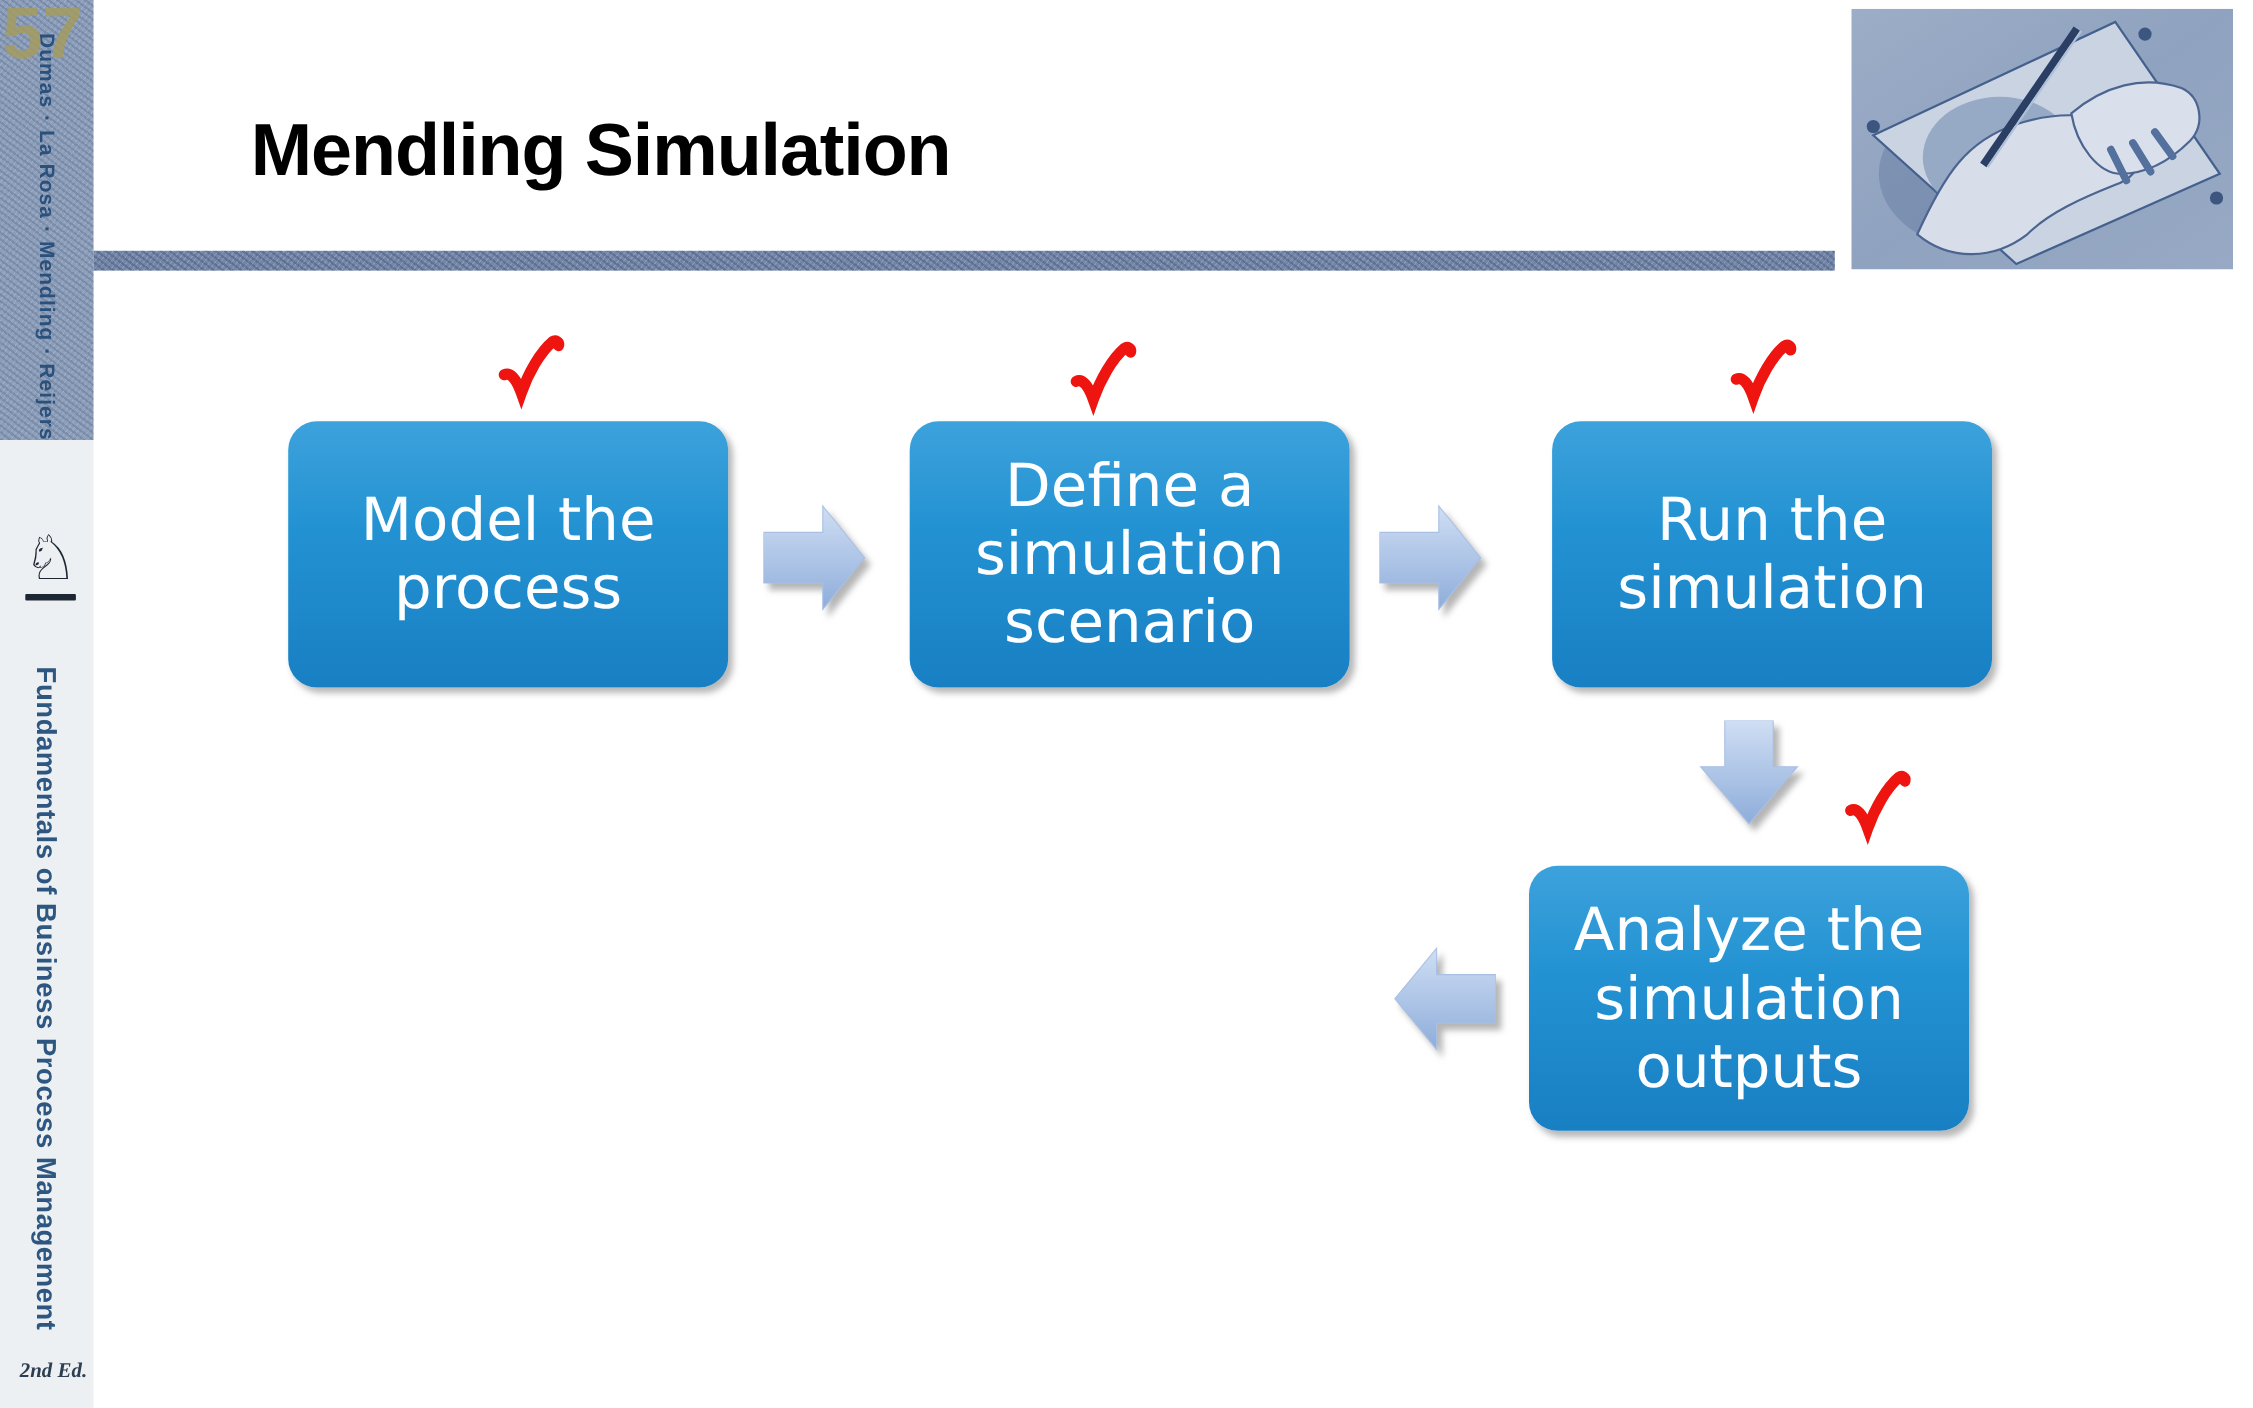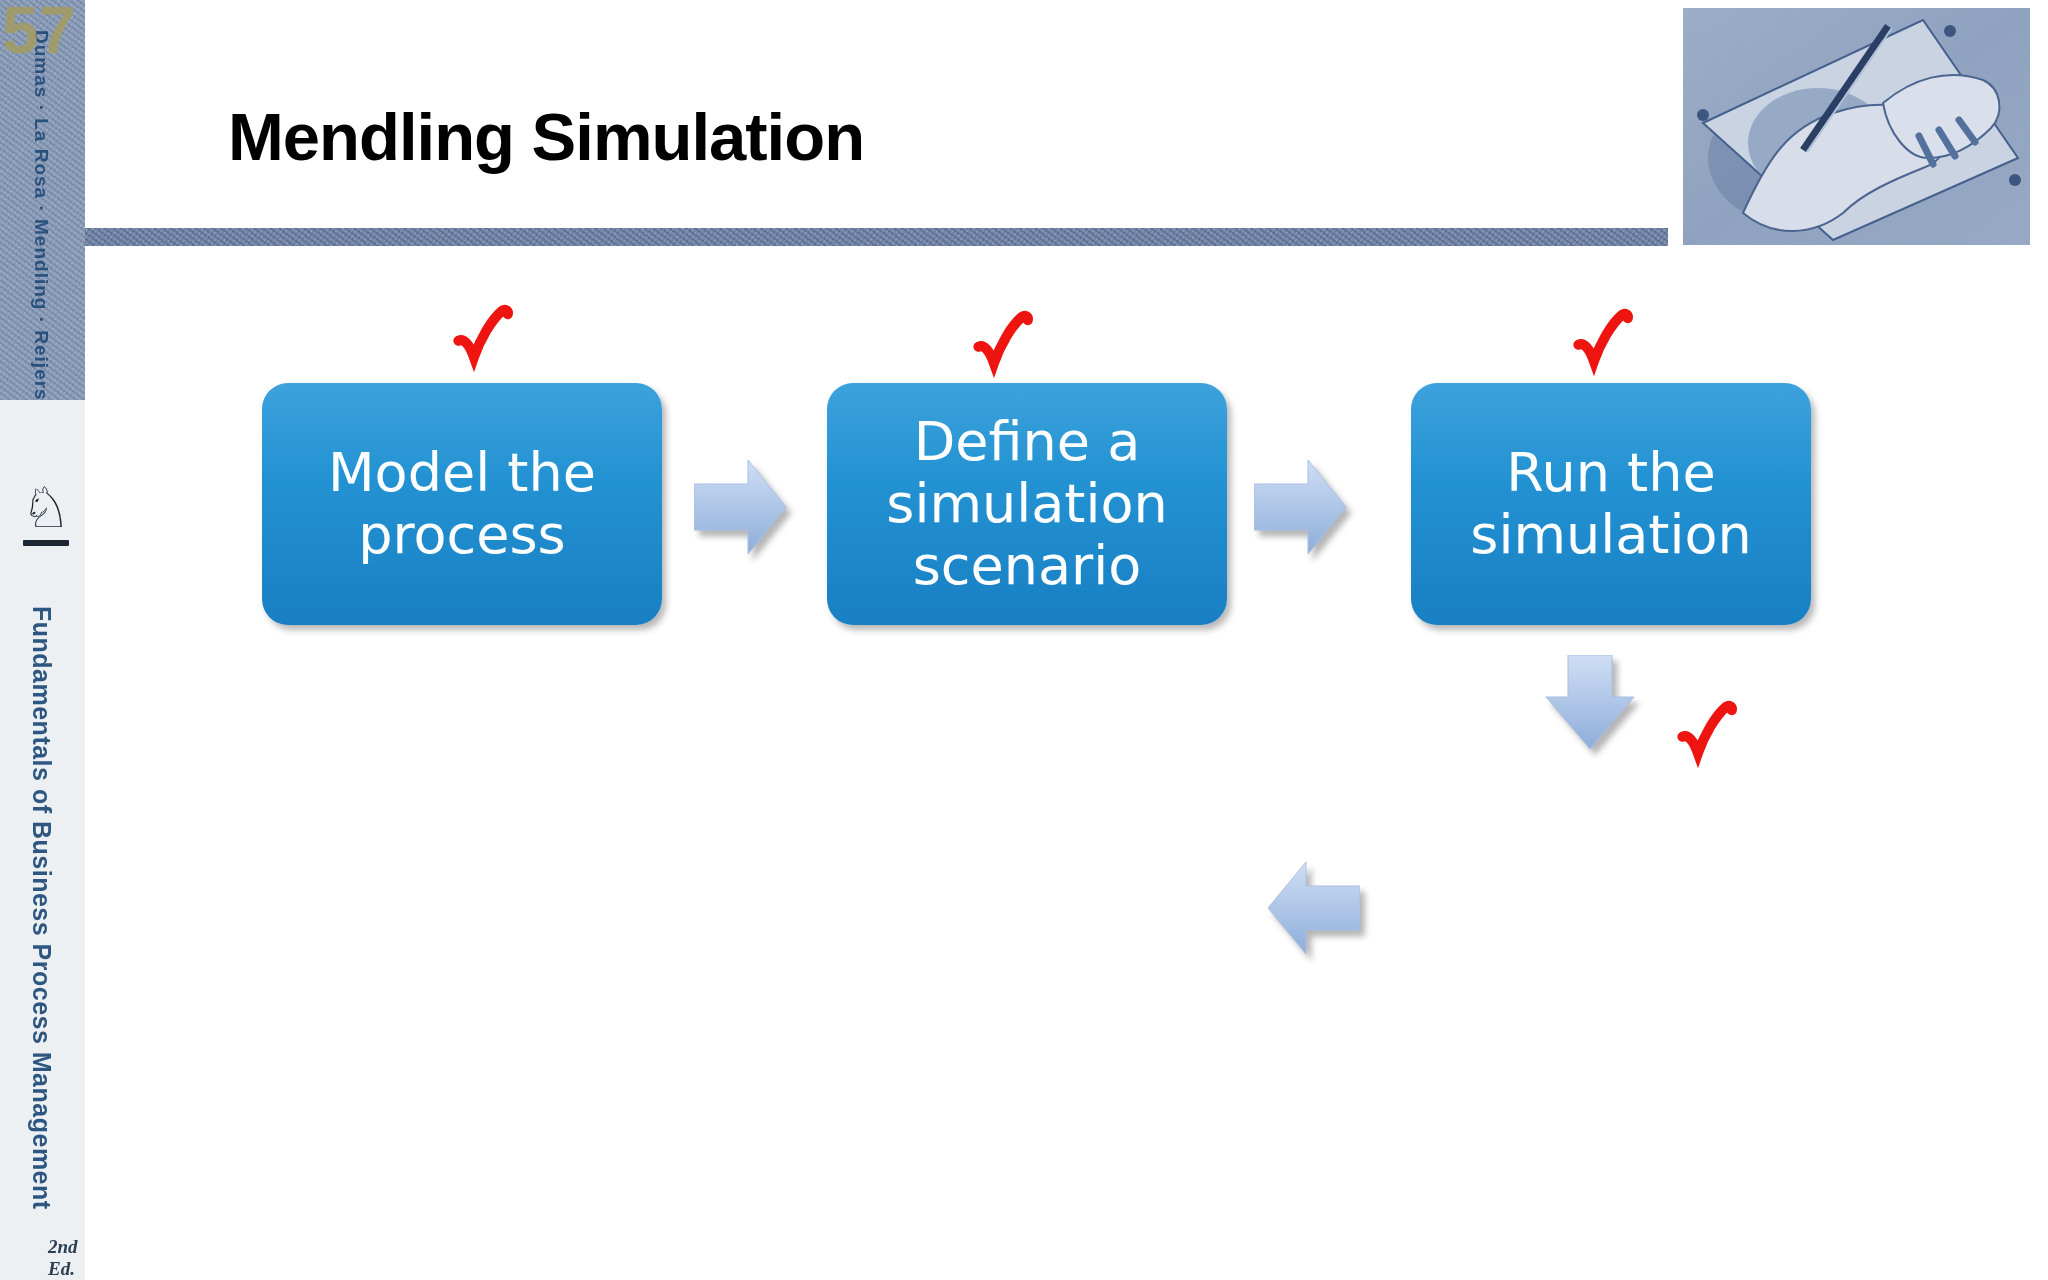--- a/index.html
+++ b/index.html
@@ -44,21 +44,20 @@
     writing-mode:vertical-rl;
     font-family:"Liberation Sans", sans-serif;
     font-size:25px; font-weight:bold;
     color:#2d5680; white-space:nowrap; letter-spacing:0.5px;
   }
   .edition {
     position:absolute; left:18px; top:1236px;
     font-family:"Liberation Serif", serif;
     font-style:italic; font-weight:bold; font-size:19px;
     color:#2c3e52;
-    margin-left:30px;
   }
 
   
   .slide-title {
     position:absolute; left:228px; top:98px;
     font-family:"Liberation Sans", sans-serif;
     font-size:67px; font-weight:bold; color:#000000;
     letter-spacing:-1px;
   }
   .title-rule {
@@ -149,20 +148,23 @@
 
   <div class="step-box pos-b1">
     <span>Model the process</span>
   </div>
   <div class="step-box pos-b2">
     <span>Define a simulation scenario</span>
   </div>
   <div class="step-box pos-b3">
     <span>Run the simulation</span>
   </div>
+  <div class="step-box pos-b4">
+    <span>Analyze the simulation outputs</span>
+  </div>
 
   <svg class="arrow pos-a1" viewBox="0 0 96 114">
     <defs>
         <linearGradient id="ag1" x1="0" y1="0" x2="0" y2="1">
       <stop offset="0" stop-color="#cfdef4"></stop>
           <stop offset="1" stop-color="#8eadda"></stop>
         </linearGradient>
       </defs>
     <polygon points="0,34 54,34 54,10 92,57 54,104 54,80 0,80" fill="url(#ag1)" stroke="#a9c0e4" stroke-width="1"></polygon>
   </svg>

